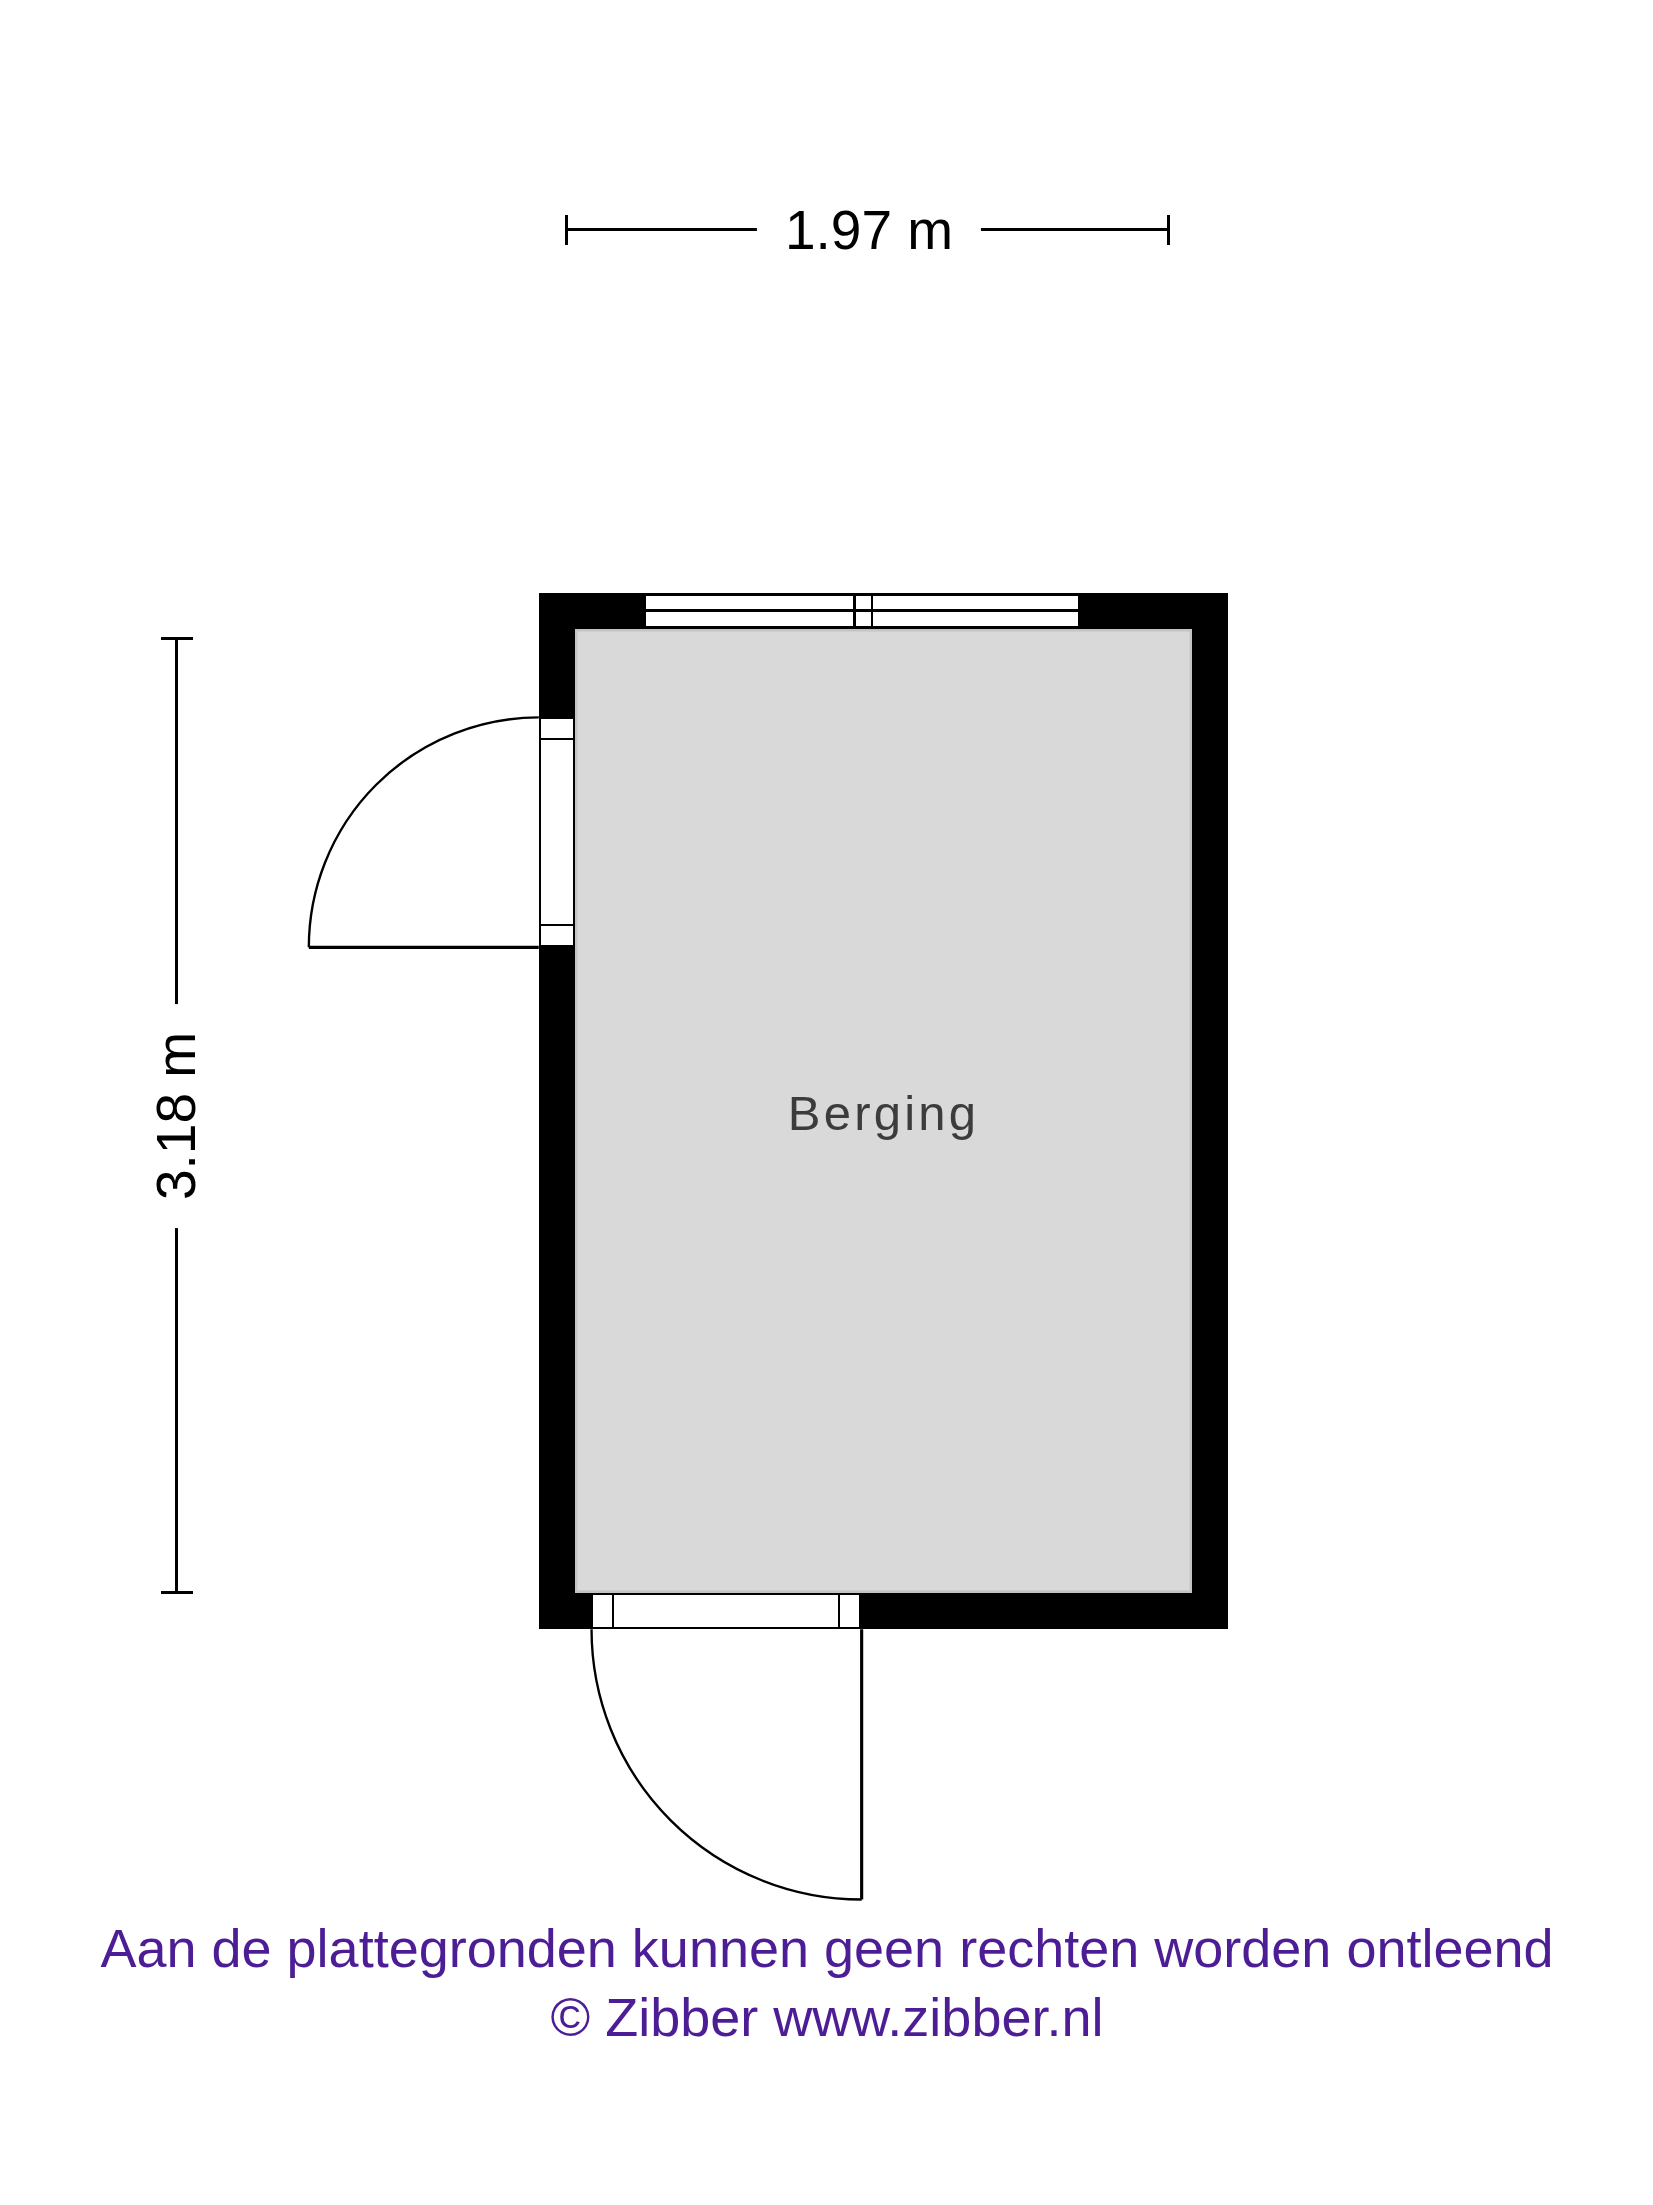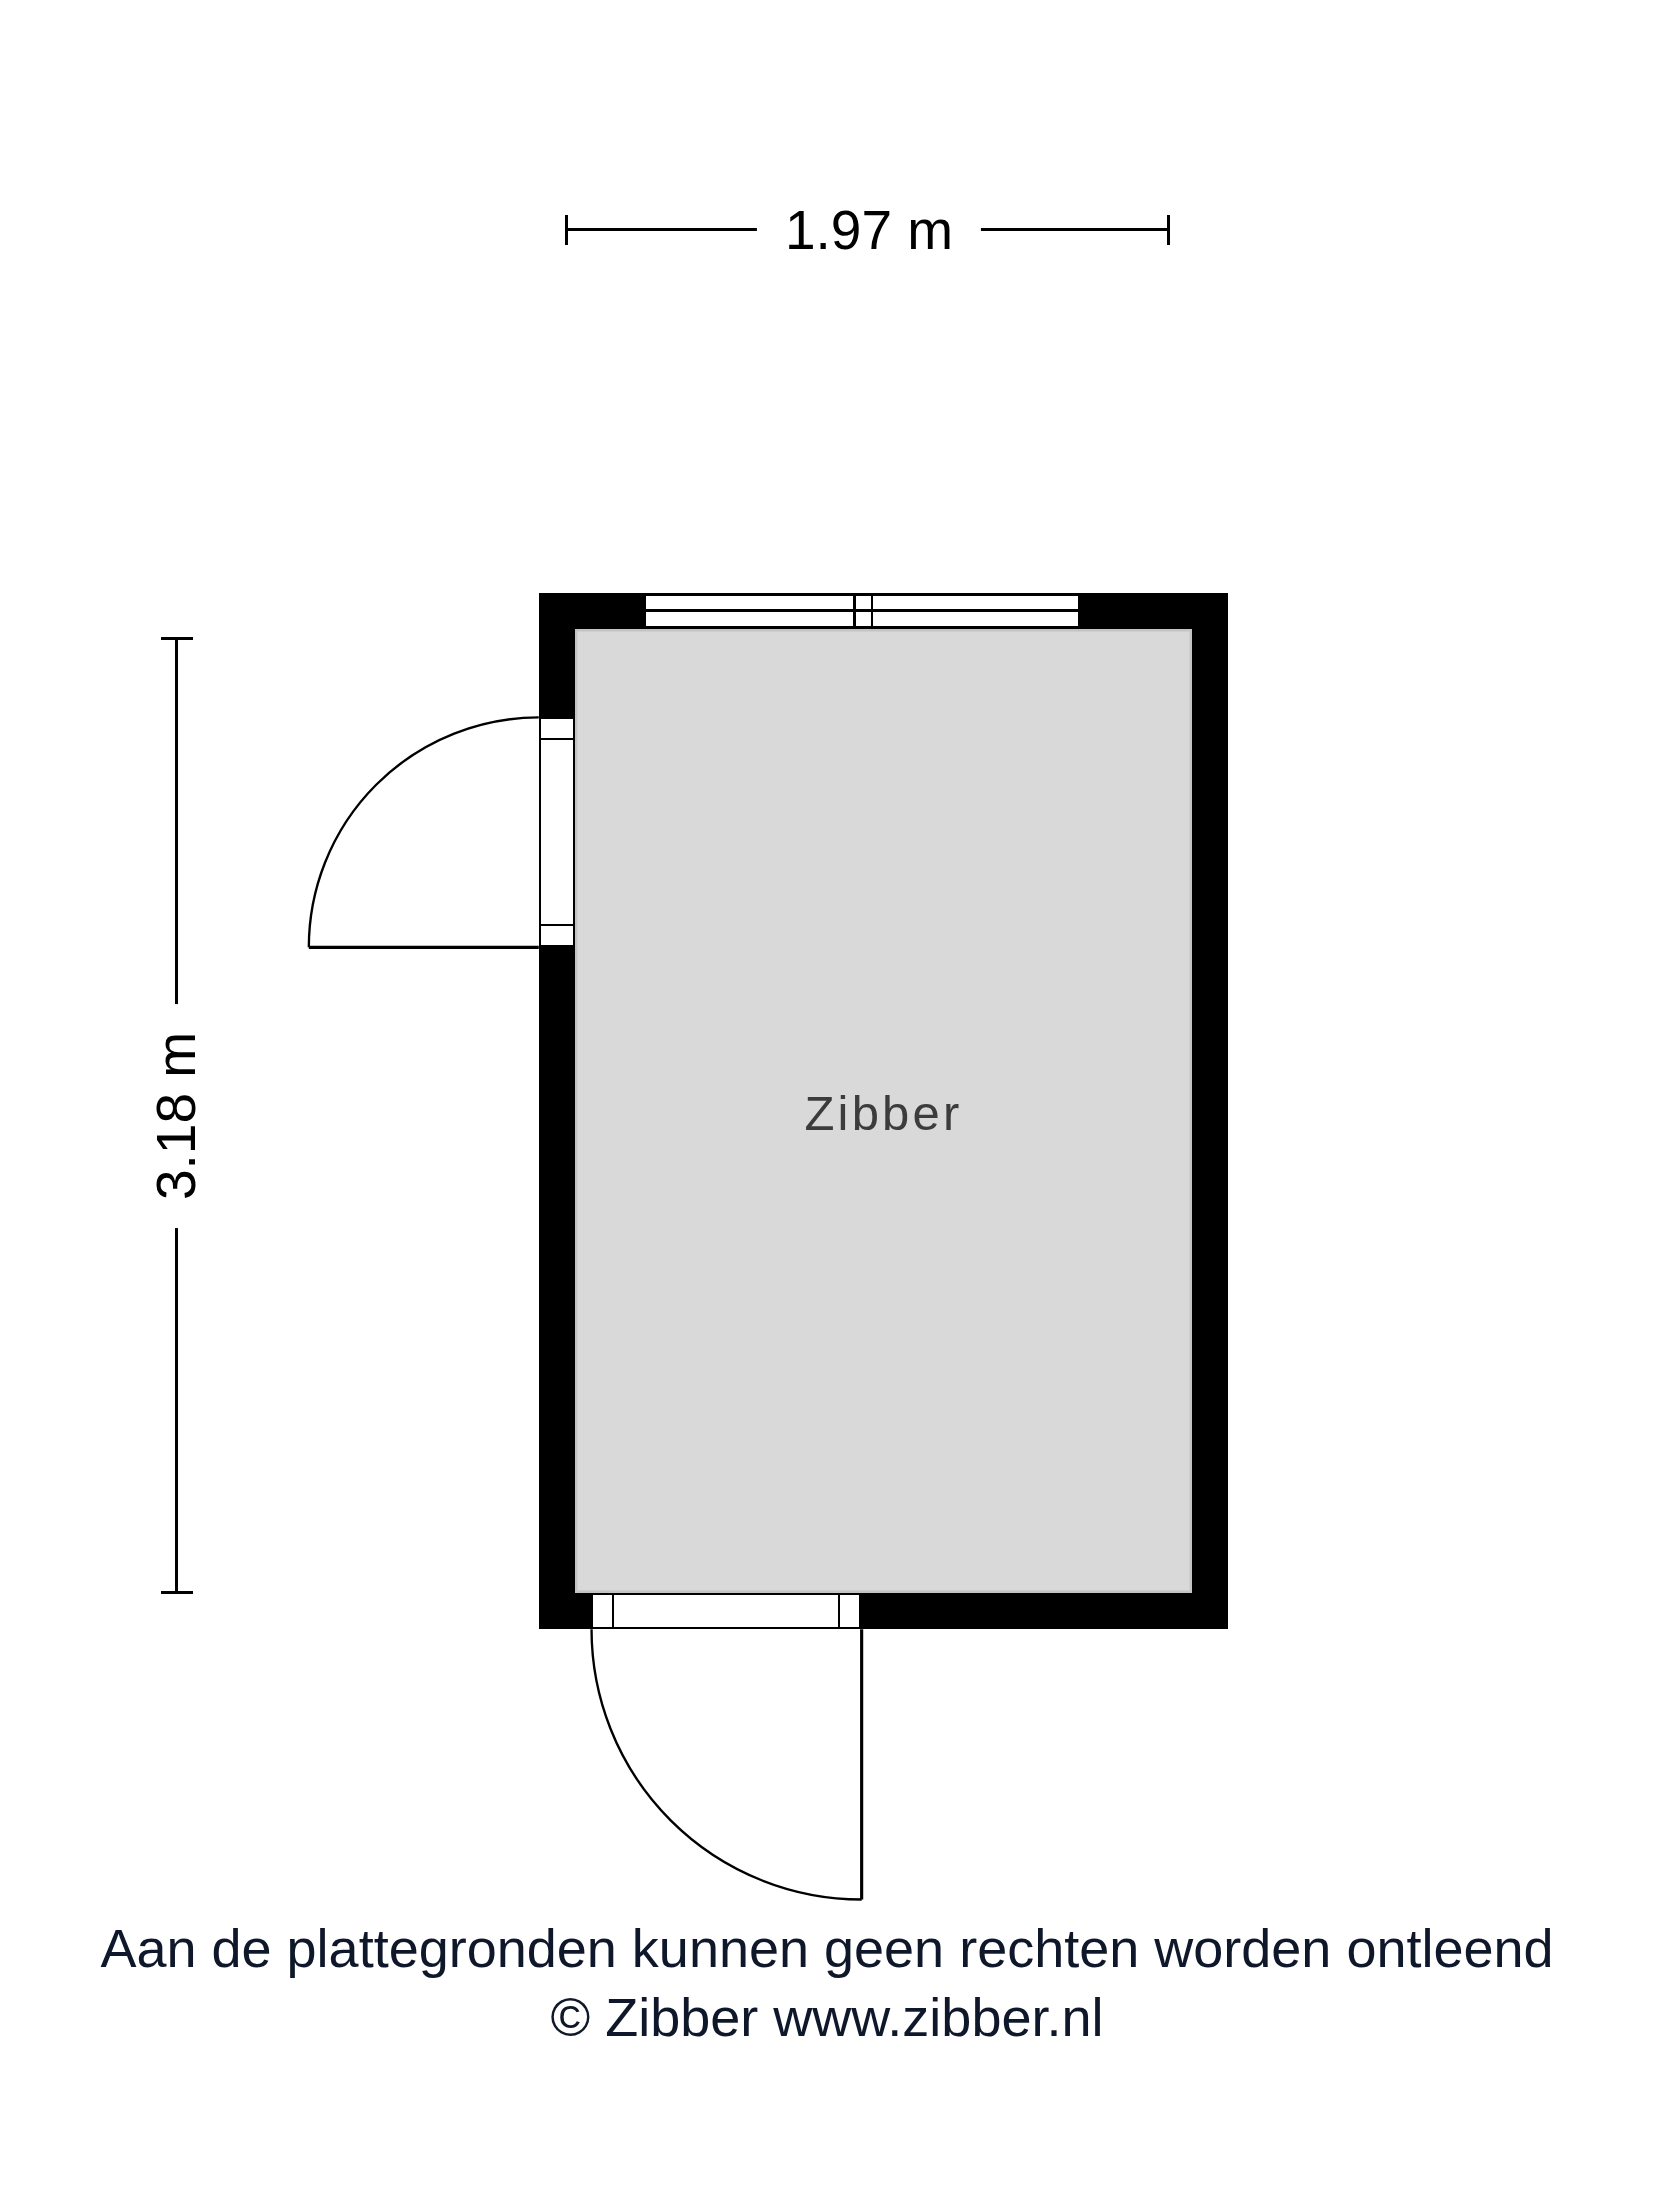--- a/index.html
+++ b/index.html
@@ -89,21 +89,21 @@
 
   
   .swing-svg { left: 0; top: 0; width: 1654px; height: 2205px; pointer-events: none; }
 
   
   .footer {
     left: 0; top: 1914px; width: 1654px;
     text-align: center;
     font-size: 54px;
     line-height: 69px;
-    color: #0f172a;
+    color: #4c1d95;
   }
 </style>
 </head>
 <body>
 
 <div class="page">
 
   <div class="abs dim-line-h"></div>
   <div class="abs dim-tick-v left"></div>
   <div class="abs dim-tick-v right"></div>
@@ -133,21 +133,21 @@
     <div class="cap-right"></div>
   </div>
 
   <svg class="abs swing-svg" viewBox="0 0 2100 2800" xmlns="http://www.w3.org/2000/svg">
     <path d="M 392 1203 L 684 1203" stroke="#000" stroke-width="4" fill="none"></path>
     <path d="M 392 1203 A 292 292 0 0 1 684 911" stroke="#000" stroke-width="3" fill="none"></path>
     <path d="M 1094 2069 L 1094 2412" stroke="#000" stroke-width="4" fill="none"></path>
     <path d="M 751 2069 A 343 343 0 0 0 1094 2412" stroke="#000" stroke-width="3" fill="none"></path>
   </svg>
 
-  <div class="abs room-label">Zibber</div>
+  <div class="abs room-label">Berging</div>
 
   <div class="abs footer">
     <div>Aan de plattegronden kunnen geen rechten worden ontleend</div>
     <div>© Zibber www.zibber.nl</div>
   </div>
 
 </div>
 
 
 </body></html>

